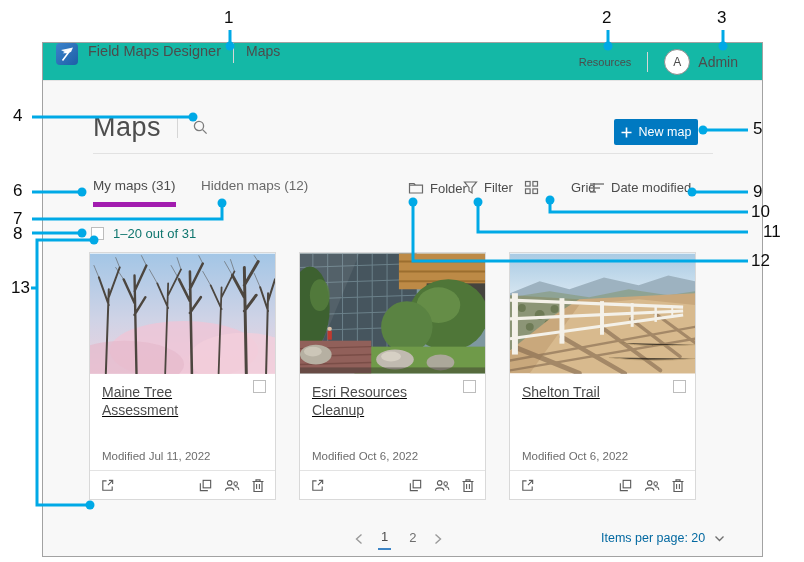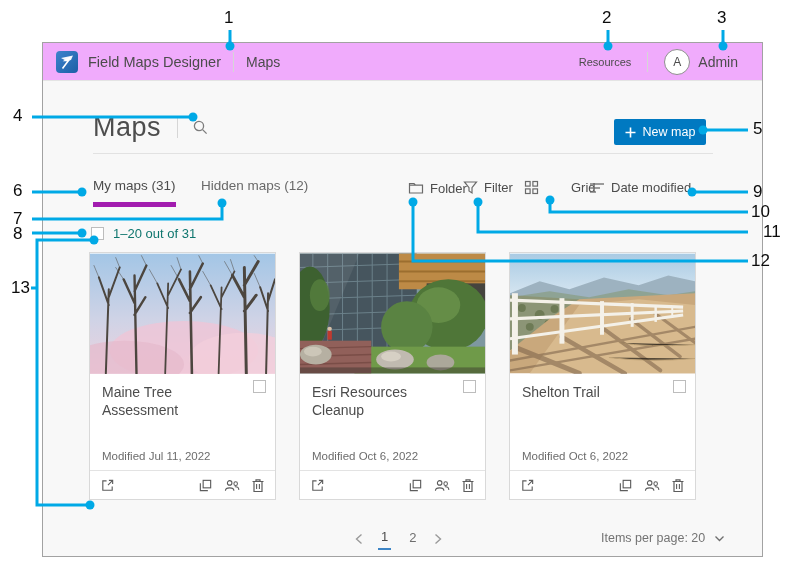--- a/index.html
+++ b/index.html
@@ -1,36 +1,36 @@
 <!DOCTYPE html>
 <html><head>
 <meta charset="utf-8">
 <style>
   html,body{margin:0;padding:0;background:#fff;}
   *{box-sizing:border-box;font-family:"Liberation Sans",sans-serif;}
   .canvas{position:relative;width:804px;height:562px;background:#fff;overflow:hidden;}
 
   
   .window{position:absolute;left:42px;top:42px;width:721px;height:515px;border:1px solid #a2a2a2;background:#f8f8f8;}
-  .app-header{position:absolute;left:0;top:0;right:0;height:38px;background:#f0abfc;border-bottom:1px solid #e4e4e4;display:flex;align-items:center;padding:0 24px 0 13px;}
+  .app-header{position:absolute;left:0;top:0;right:0;height:38px;background:#14b8a6;border-bottom:1px solid #e4e4e4;display:flex;padding:0 24px 0 13px;}
   .logo{width:22px;height:22px;border-radius:4px;background:linear-gradient(135deg,#3c83cc,#1d5fa6);position:relative;flex:0 0 auto;}
   .logo svg{position:absolute;inset:0;}
   .app-title{font-size:14.5px;color:#4c4c4c;margin-left:10px;white-space:nowrap;}
   .vdiv{width:1px;height:20px;background:#d6d6d6;margin:0 12px;}
   .nav-item{font-size:14px;color:#4c4c4c;}
   .hdr-right{margin-left:auto;display:flex;align-items:center;}
   .resources{font-size:11px;color:#4c4c4c;}
   .avatar{width:26px;height:26px;border-radius:50%;border:1px solid #8f8f8f;background:#fff;display:flex;align-items:center;justify-content:center;font-size:12px;color:#4c4c4c;}
   .username{font-size:14px;color:#4c4c4c;margin-left:8px;}
 
   
   .title-row{position:absolute;left:50px;top:66px;height:36px;display:flex;align-items:center;}
   .page-title{font-size:27px;color:#4d4d4d;letter-spacing:.5px;}
   .title-vdiv{width:1px;height:22px;background:#d6d6d6;margin:0 14px 0 16px;}
-  .btn-newmap{position:absolute;left:571px;top:76px;width:92px;height:26px;background:#0079c1;color:#fff;border:none;border-radius:2px;font-size:12.5px;display:flex;align-items:center;justify-content:center;gap:7px;cursor:pointer;}
+  .btn-newmap{position:absolute;left:571px;top:76px;width:84px;height:26px;background:#0079c1;color:#fff;border:none;border-radius:2px;font-size:12.5px;display:flex;align-items:center;justify-content:center;gap:7px;cursor:pointer;}
   .hrule{position:absolute;left:50px;top:110px;width:620px;height:1px;background:#e2e2e2;}
 
   
   .tabs-row{position:absolute;left:0;top:135px;right:0;height:30px;}
   .tab{position:absolute;font-size:13.5px;color:#4c4c4c;padding-bottom:9px;}
   .tab-active{left:50px;border-bottom:5px solid #a21caf;}
   .tab-idle{left:158px;color:#696969;}
   .tool{position:absolute;display:flex;align-items:center;gap:6px;font-size:13px;color:#4c4c4c;cursor:pointer;}
   .tool svg{flex:0 0 auto;}
   .tool-folder{left:357px;top:2px;padding-left:8px;}
@@ -40,33 +40,33 @@
 
   
   .select-row{position:absolute;left:48px;top:183px;display:flex;align-items:center;gap:9px;}
   .checkbox{width:13px;height:13px;border:1px solid #bdbdbd;background:#fff;}
   .select-label{font-size:13px;color:#0f766e;}
 
   
   .cards{position:absolute;left:46px;top:209px;display:flex;gap:23px;}
   .card{width:187px;height:248px;background:#fff;border:1px solid #d9d9d9;position:relative;}
   .thumb{width:185px;height:121px;display:block;}
-  .card-info{position:relative;height:96px;padding:10px 12px;}
+  .card-info{position:relative;height:96px;padding:10px 12px;text-decoration:underline;}
   .card-title{font-size:14px;color:#4c4c4c;padding-right:26px;line-height:1.25;}
   .card-check{position:absolute;top:6px;right:9px;}
   .card-mod{position:absolute;left:12px;bottom:8px;font-size:11.5px;color:#6d6d6d;}
   .card-footer{position:absolute;left:0;right:0;bottom:0;height:29px;border-top:1px solid #e3e3e3;display:flex;align-items:center;padding:0 10px;}
   .cf-right{margin-left:auto;display:flex;align-items:center;gap:11px;}
   .icon-btn{display:flex;align-items:center;cursor:pointer;}
 
   
   .pagination{position:absolute;left:312px;top:484px;display:flex;align-items:center;gap:15px;font-size:13px;color:#6e6e6e;}
   .page-num{padding:2px 3px 4px;}
   .page-active{color:#4c4c4c;border-bottom:2px solid #3d85c6;}
-  .perpage{position:absolute;left:558px;top:488px;display:flex;align-items:center;gap:9px;font-size:12.5px;color:#737373;}
+  .perpage{position:absolute;left:558px;top:488px;display:flex;align-items:center;gap:9px;font-size:12.5px;color:#0369a1;}
 
   
   .callout-svg{position:absolute;left:0;top:0;pointer-events:none;}
   .co{position:absolute;font-size:17px;color:#0b0b0b;line-height:18px;}
 </style>
 </head>
 <body>
 
 <div class="canvas">
 

